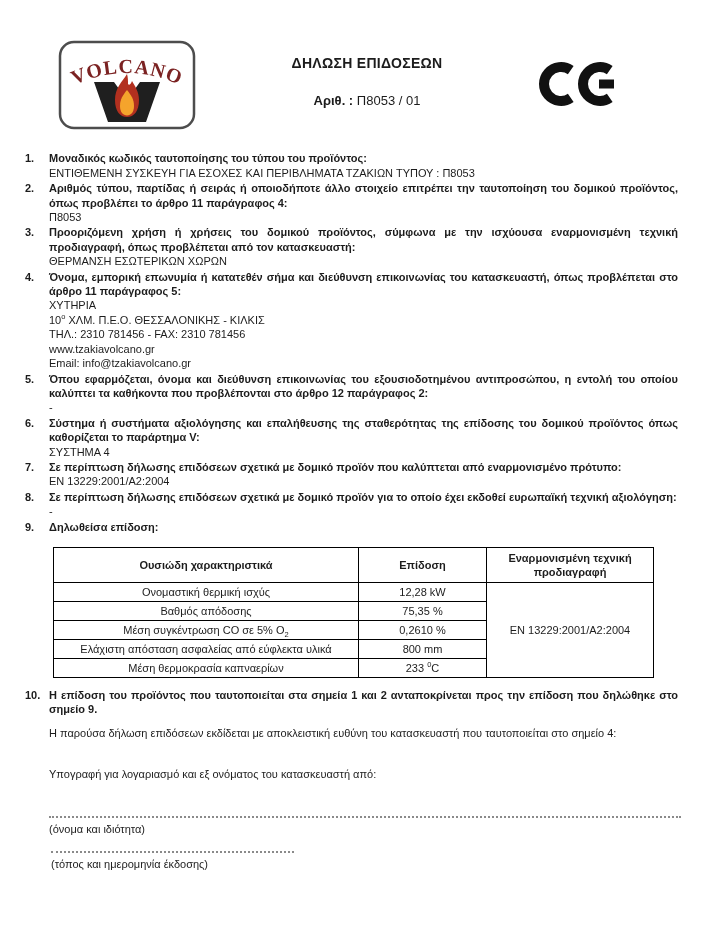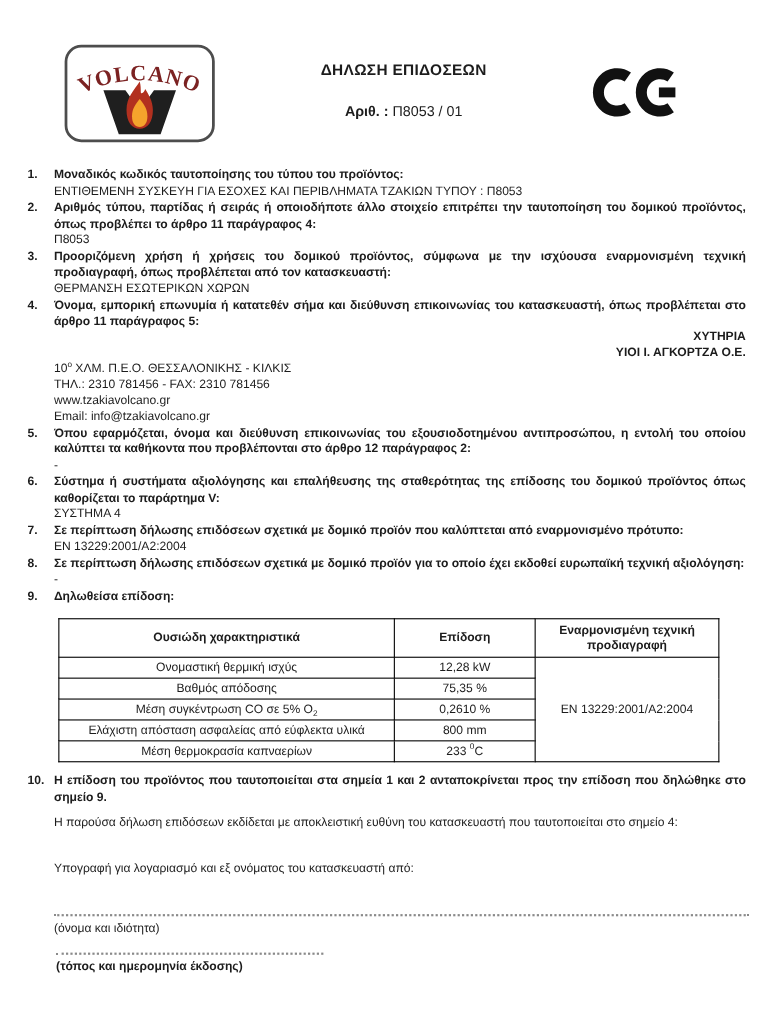--- a/index.html
+++ b/index.html
@@ -16,42 +16,42 @@
   .doc-title { font-size:14px; font-weight:bold; letter-spacing:.3px; }
   .doc-number { margin-top:24px; font-size:13px; }
   .doc-number .lbl { font-weight:bold; }
   .ce-wrap { flex:none; margin-right:56px; margin-top:18px; }
   
   .item { display:flex; margin-bottom:1px; }
   .item-num { flex:none; width:24px; font-weight:bold; }
   .item-body { flex:1; }
   .q { font-weight:bold; text-align:justify; }
   .ans { font-weight:normal; }
-  .ans.bold { font-weight:bold;text-align:right; }
+  .ans.bold { font-weight:normal; }
   sup { font-size:7.5px; vertical-align:super; line-height:0; }
   sub { font-size:7.5px; vertical-align:sub; line-height:0; }
   
   .perf-table { border-collapse:collapse; margin:13px 0 10px 28px; width:600px; table-layout:fixed;padding-left:16px; }
   .perf-table th, .perf-table td {
     border:1px solid #000; padding:1px 4px; text-align:center; vertical-align:middle;
     font-size:11px; overflow:hidden;
   }
   .perf-table th { font-weight:bold; height:32px; }
   .perf-table td { height:16px; }
   .col-char { width:305px; }
   .col-perf { width:128px; }
   .col-spec { width:167px; }
   
   .closing-para { margin:9px 0 0 24px; text-align:justify; }
   .sig-intro { margin:27px 0 0 24px; }
   .dotted-line { border-bottom:2px dotted #8a8a8a; height:2px; }
   .line-full { margin:32px 0 0 24px; width:632px; }
   .name-caption { width:632px; margin-left:24px; margin-top:4px; }
   .line-short { margin:13px 0 0 26px; width:243px; }
-  .place-caption { margin:4px 0 0 26px;font-weight:bold; }
+  .place-caption { margin:4px 0 0 26px; }
 </style>
 </head>
 <body>
 
 <div class="page">
 
   <div class="doc-header">
     <div class="logo-wrap">
       <svg width="138" height="90" viewBox="0 0 138 90">
         <rect x="2" y="2" width="134" height="86" rx="14" fill="#ffffff" stroke="#4d4d4d" stroke-width="2.5"></rect>
@@ -102,21 +102,20 @@
       <div class="q">Προοριζόμενη χρήση ή χρήσεις του δομικού προϊόντος, σύμφωνα με την ισχύουσα εναρμονισμένη τεχνική προδιαγραφή, όπως προβλέπεται από τον κατασκευαστή:</div>
       <div class="ans">ΘΕΡΜΑΝΣΗ ΕΣΩΤΕΡΙΚΩΝ ΧΩΡΩΝ</div>
     </div>
   </div>
 
   <div class="item">
     <div class="item-num">4.</div>
     <div class="item-body">
       <div class="q">Όνομα, εμπορική επωνυμία ή κατατεθέν σήμα και διεύθυνση επικοινωνίας του κατασκευαστή, όπως προβλέπεται στο άρθρο 11 παράγραφος 5:</div>
       <div class="ans bold">ΧΥΤΗΡΙΑ</div>
-      <div class="ans bold">ΥΙΟΙ Ι. ΑΓΚΟΡΤΖΑ Ο.Ε.</div>
       <div class="ans"><span>10</span><sup>ο</sup><span> ΧΛΜ. Π.Ε.Ο. ΘΕΣΣΑΛΟΝΙΚΗΣ - ΚΙΛΚΙΣ</span></div>
       <div class="ans">ΤΗΛ.: 2310 781456 - FAX: 2310 781456</div>
       <div class="ans">www.tzakiavolcano.gr</div>
       <div class="ans">Email: info@tzakiavolcano.gr</div>
     </div>
   </div>
 
   <div class="item">
     <div class="item-num">5.</div>
     <div class="item-body">

